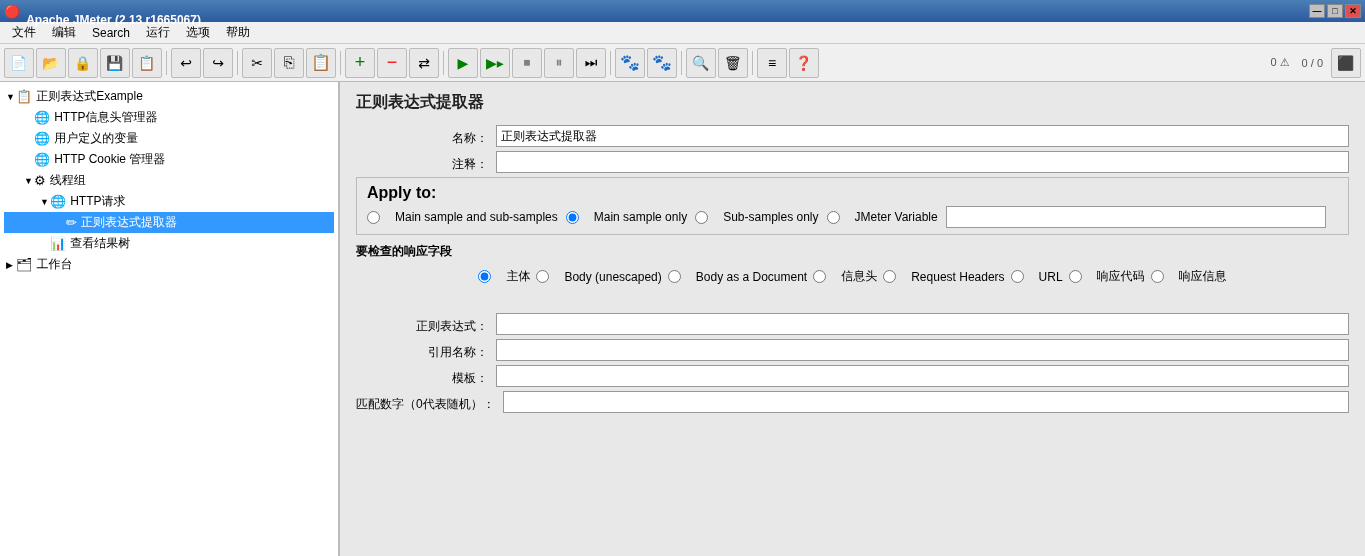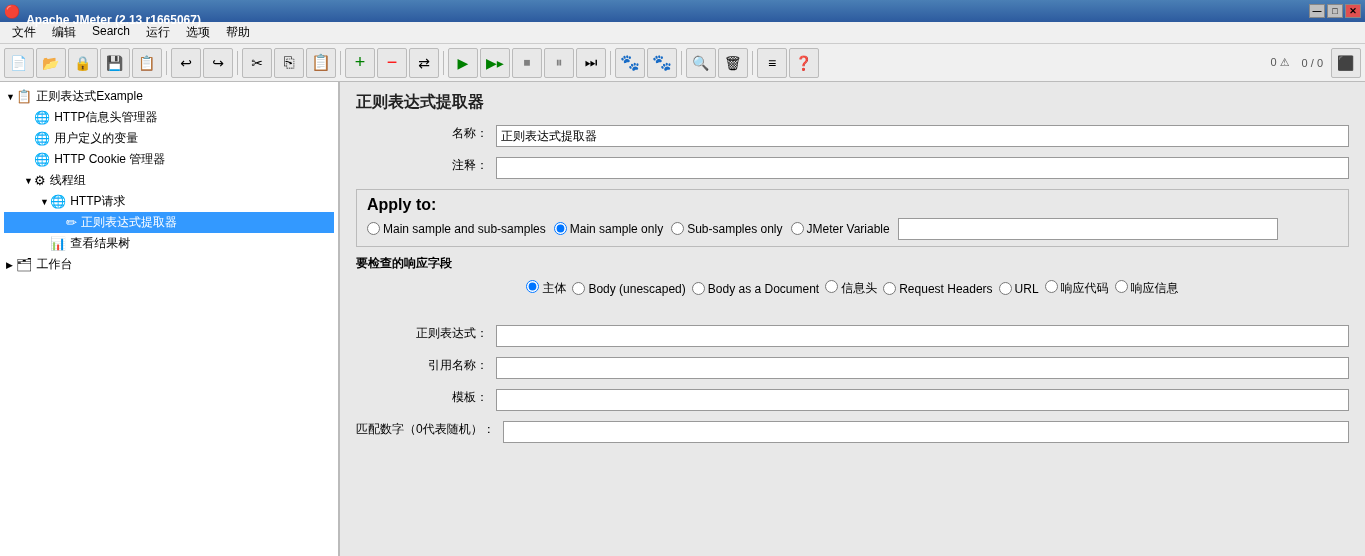--- a/index.html
+++ b/index.html
@@ -27,21 +27,21 @@
       display: flex; align-items: center; justify-content: center;
       color: #000;
     }
     #title-bar .win-btn.close { background: #e05050; }
 
     
     #menu-bar {
       background: #f0f0f0;
       height: 22px;
       display: flex;
-      align-items: flex-start;
+      align-items: center;
       padding: 0 4px;
       border-bottom: 1px solid #ccc;
     }
     .menu-item {
       padding: 2px 8px;
       cursor: pointer;
       font-size: 12px;
       color: #000;
     }
 
@@ -105,22 +105,22 @@
       padding: 10px 16px;
     }
     #panel-title {
       font-size: 16px;
       font-weight: bold;
       color: #222;
       margin-bottom: 12px;
     }
     .form-row {
       display: flex;
-      align-items: flex-start;
-      margin-bottom: 10px;
+      align-items: flex-end;
+      margin-bottom: 4px;
     }
     .form-label {
       min-width: 140px;
       text-align: right;
       padding-right: 8px;
       font-size: 12px;
       color: #000;
     }
     .form-input {
       flex: 1;
@@ -143,22 +143,22 @@
       margin-bottom: 4px;
     }
     .radio-group {
       display: flex;
       align-items: center;
       flex-wrap: wrap;
       gap: 8px;
     }
     .radio-option {
       display: flex;
-      align-items: flex-start;
-      gap: 3px;
+      align-items: center;
+      gap: 15px;
       font-size: 12px;
       cursor: pointer;
     }
     .response-field-box {
       margin-bottom: 24px;
     }
     .section-title {
       font-size: 12px;
       font-weight: bold;
       color: #000;

